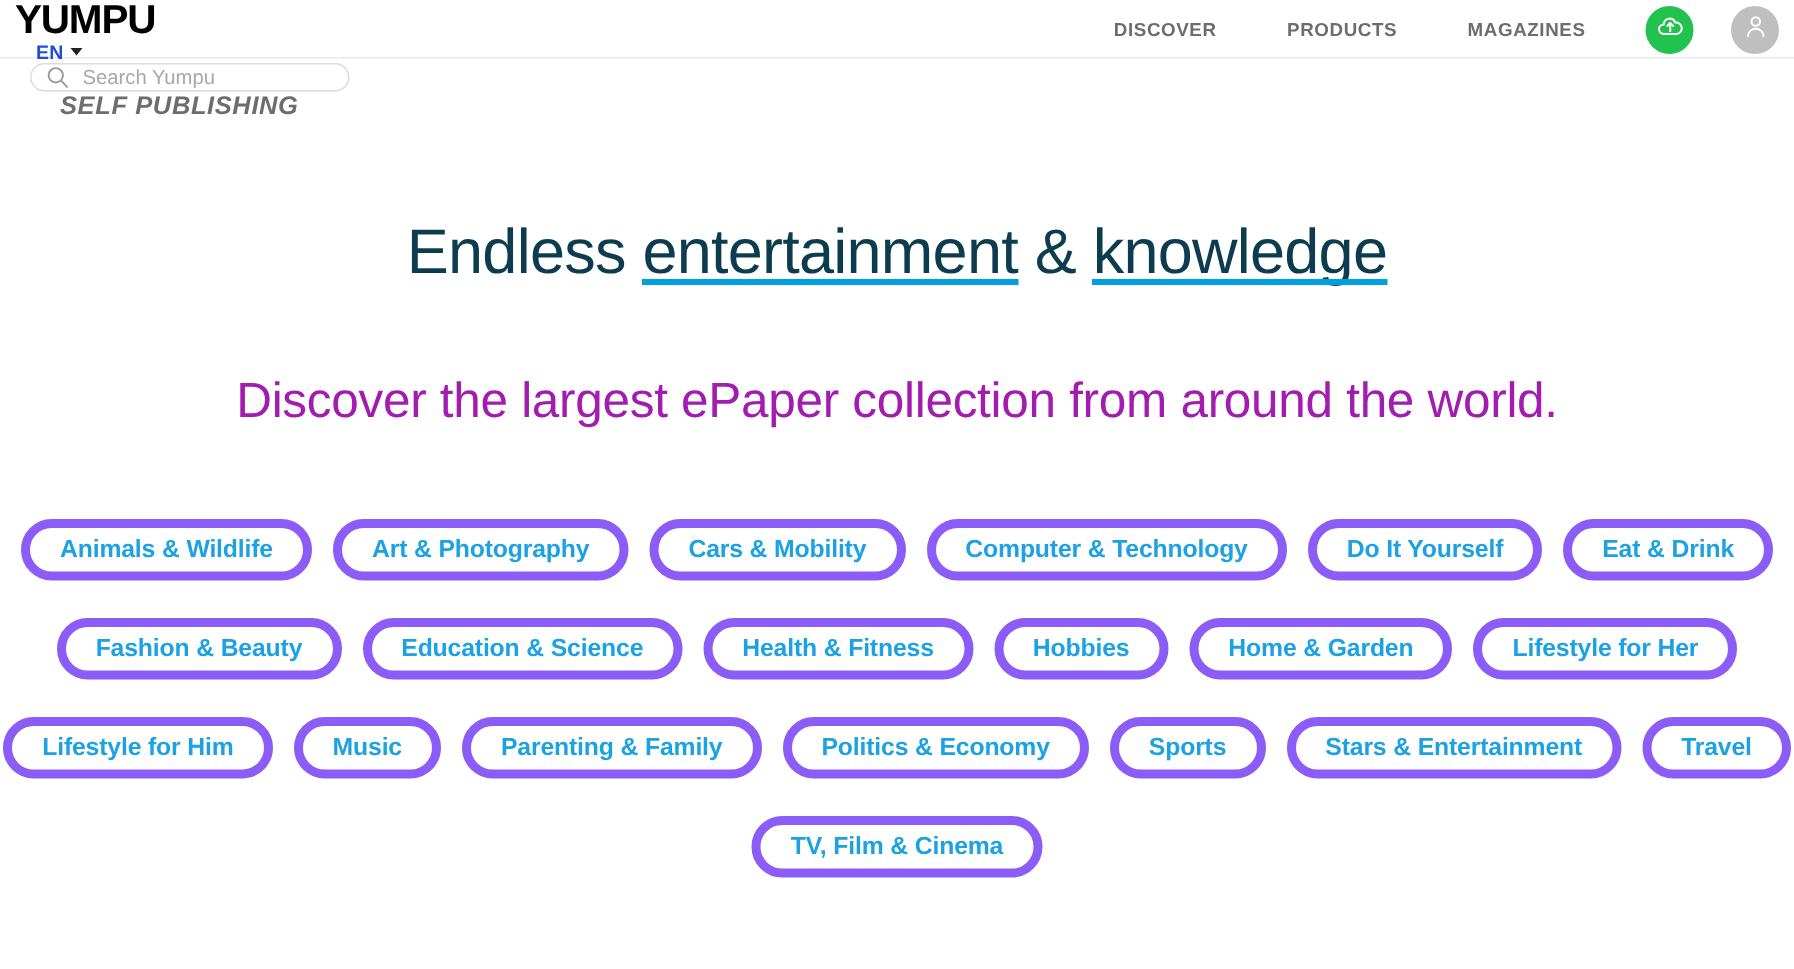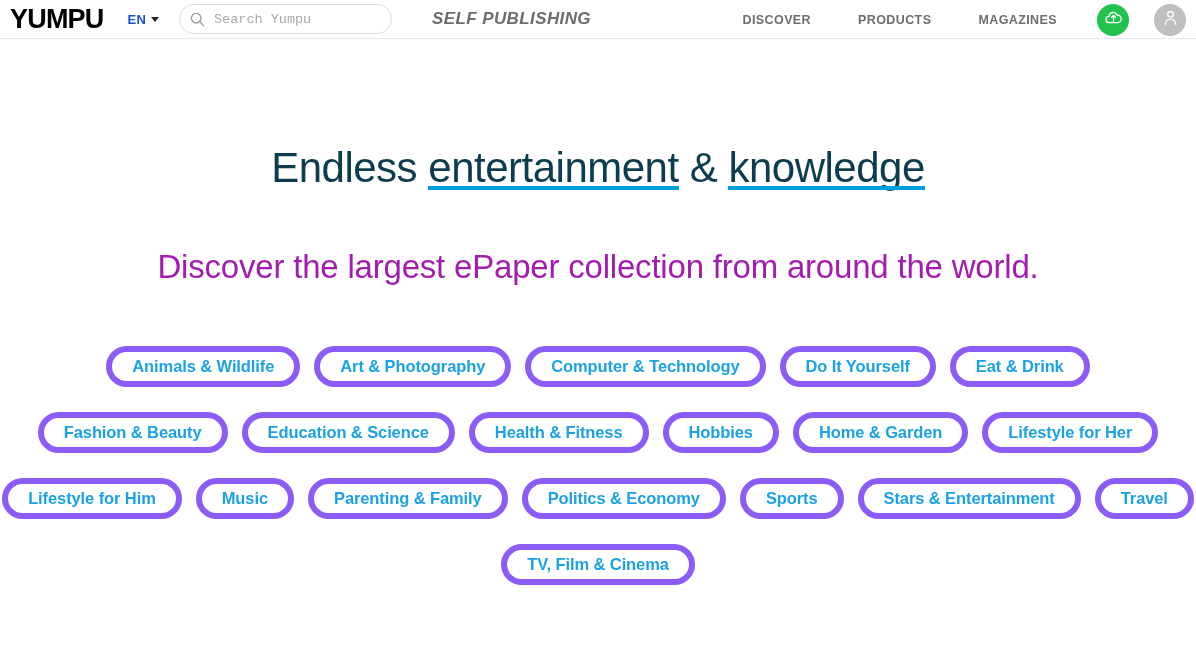--- a/index.html
+++ b/index.html
@@ -14,21 +14,22 @@
   }
 
   
   .header {
     position: relative;
     height: 39px;
     width: 100%;
     background: #ffffff;
     border-bottom: 1px solid #e9e9e9;
     display: flex;
-    align-items: center;
+    align-items: flex-start;
+    flex-direction: column;
   }
 
   .logo {
     margin-left: 10px;
     font-size: 27px;
     font-weight: 700;
     letter-spacing: -0.8px;
     color: #000000;
     line-height: 1;
     font-family: "Liberation Sans", sans-serif;
@@ -66,21 +67,21 @@
     background: #ffffff;
   }
   .search-icon { flex: 0 0 auto; display: flex; align-items: center; margin-right: 7px; }
   .search-input {
     border: none;
     outline: none;
     font-size: 13.5px;
     color: #333;
     width: 100%;
     background: transparent;
-    font-family: Liberation Mono, monospace;
+    font-family: Liberation Sans, sans-serif;
   }
   .search-input::placeholder { color: #a8a8a8; }
 
   .self-pub {
     margin-left: 40px;
     font-size: 17px;
     font-weight: 700;
     color: #6d6d6d;
     letter-spacing: 0.4px;
     cursor: pointer;
@@ -230,20 +231,21 @@
 <div class="hero">
   <h1 class="hero-title"><span>Endless </span><span class="ul">entertainment</span><span> &amp; </span><span class="ul">knowledge</span></h1>
 
   <p class="hero-sub">Discover the largest ePaper collection from around the world.</p>
 </div>
 
 <div class="categories">
   <div class="cat-row">
     <div class="pill">Animals &amp; Wildlife</div>
     <div class="pill">Art &amp; Photography</div>
+    <div class="pill">Cars &amp; Mobility</div>
     <div class="pill">Computer &amp; Technology</div>
     <div class="pill">Do It Yourself</div>
     <div class="pill">Eat &amp; Drink</div>
   </div>
   <div class="cat-row">
     <div class="pill">Fashion &amp; Beauty</div>
     <div class="pill">Education &amp; Science</div>
     <div class="pill">Health &amp; Fitness</div>
     <div class="pill">Hobbies</div>
     <div class="pill">Home &amp; Garden</div>

